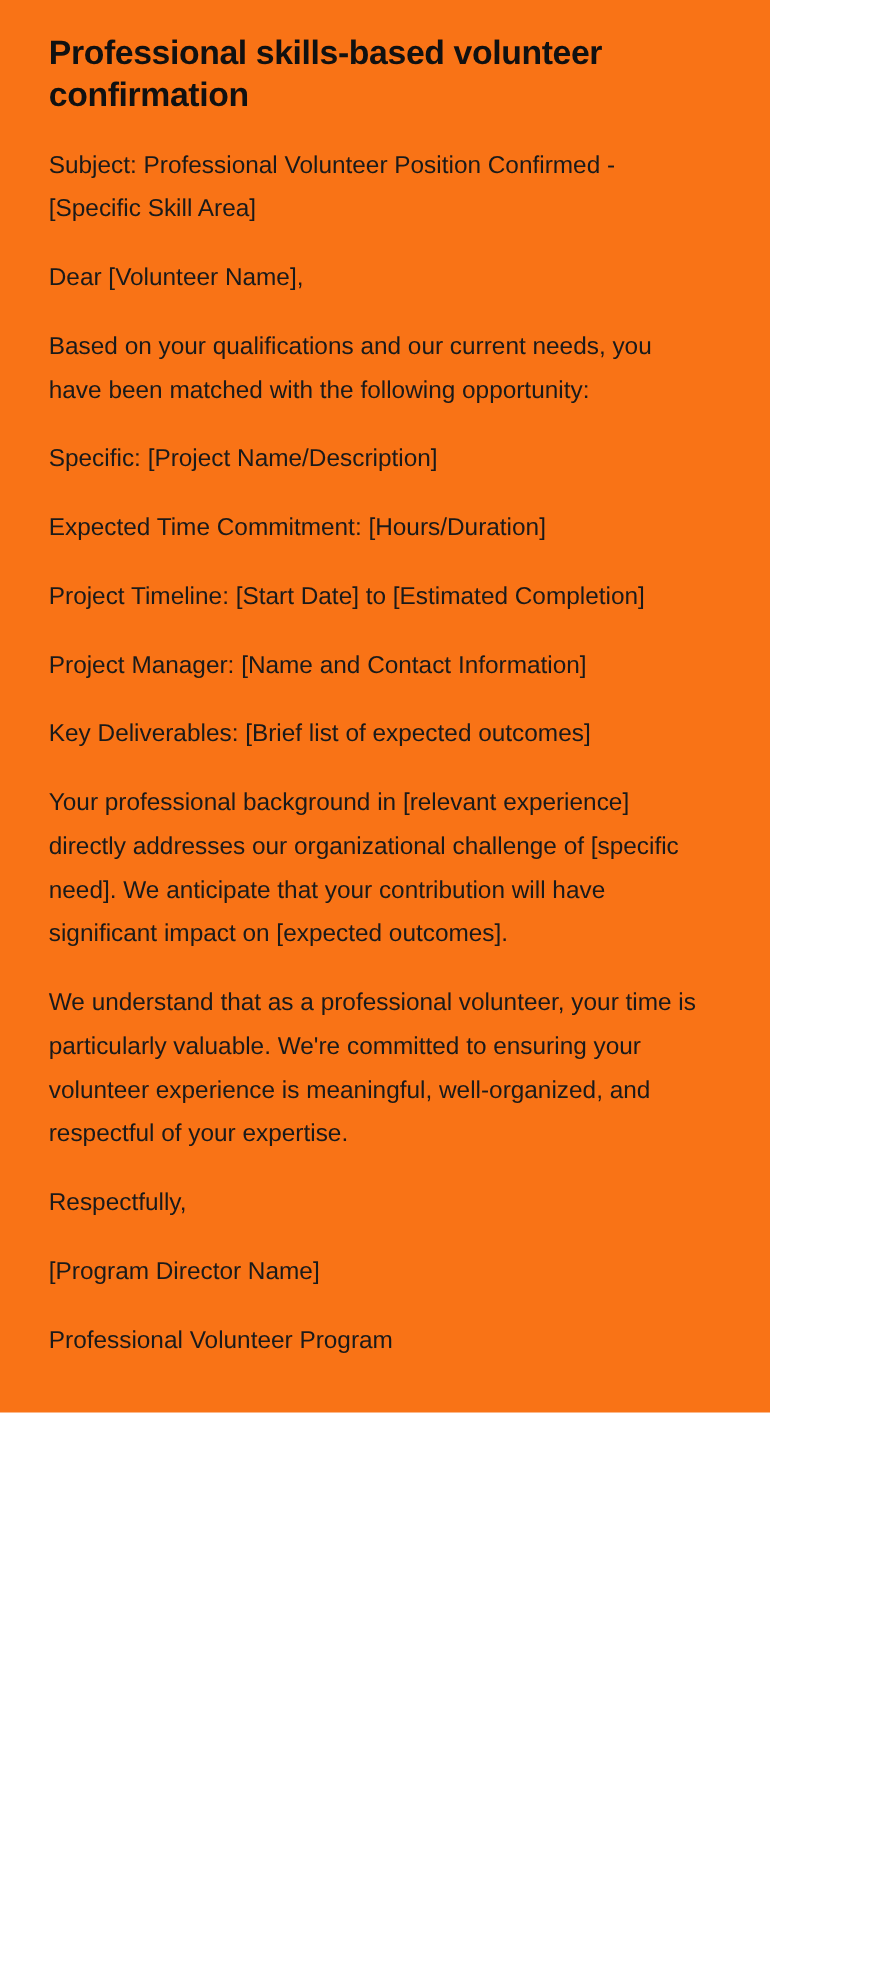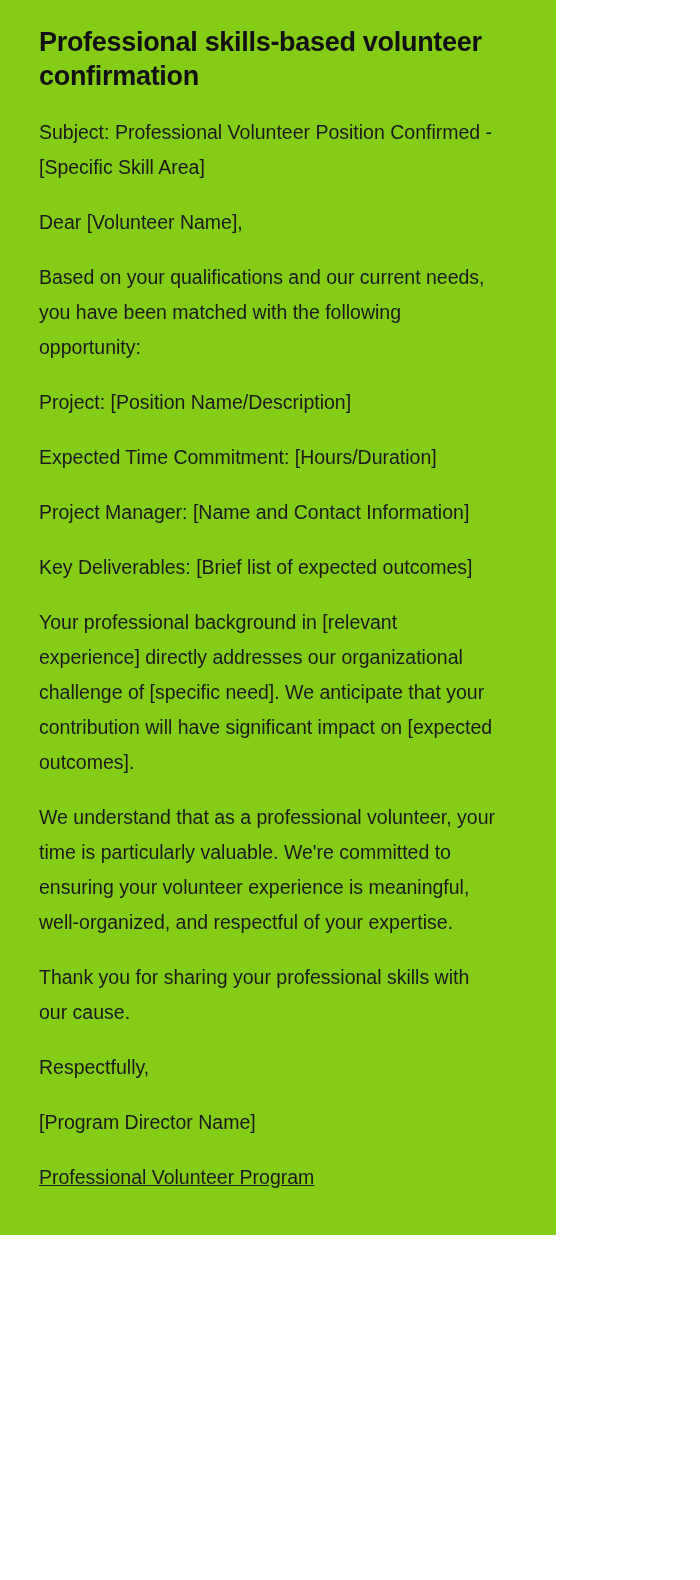--- a/index.html
+++ b/index.html
@@ -8,24 +8,24 @@
     background: #ffffff;
   }
   body {
     width: 700px;
     min-height: 1580px;
     font-family: "Liberation Sans", "DejaVu Sans", sans-serif;
     color: #111111;
     -webkit-font-smoothing: antialiased;
   }
   .page {
-    width: 556px;
+    width: 616px;
     box-sizing: border-box;
     padding: 0 56px 40px 39px;
-    background: #84cc16;
+    background: #f97316;
   }
   .doc-title {
     font-size: 27px;
     font-weight: bold;
     line-height: 34px;
     letter-spacing: -0.3px;
     color: #111111;
     margin: 0;
     padding-top: 25px;
     padding-bottom: 0;
@@ -36,21 +36,20 @@
   .para {
     font-size: 19.5px;
     line-height: 35px;
     color: #1a1a1a;
     margin: 0 0 20px 0;
     max-width: 600px;
     word-wrap: break-word;
   }
   .para:last-child {
     margin-bottom: 0;
-    text-decoration: underline;
   }
   .para.field {
     max-width: 600px;
   }
 </style>
 </head>
 <body>
 
 <div class="page">
 
@@ -58,35 +57,35 @@
 
   <div class="body-block">
 
     <p class="para">Subject: Professional Volunteer Position Confirmed - [Specific Skill Area]</p>
 
     <p class="para">Dear [Volunteer Name],</p>
 
 
     <p class="para">Based on your qualifications and our current needs, you have been matched with the following opportunity:</p>
 
-    <p class="para field">Project: [Position Name/Description]</p>
+    <p class="para field">Specific: [Project Name/Description]</p>
 
     <p class="para field">Expected Time Commitment: [Hours/Duration]</p>
 
+    <p class="para field">Project Timeline: [Start Date] to [Estimated Completion]</p>
 
     <p class="para field">Project Manager: [Name and Contact Information]</p>
 
     <p class="para field">Key Deliverables: [Brief list of expected outcomes]</p>
 
     <p class="para">Your professional background in [relevant experience] directly addresses our organizational challenge of [specific need]. We anticipate that your contribution will have significant impact on [expected outcomes].</p>
 
 
     <p class="para">We understand that as a professional volunteer, your time is particularly valuable. We're committed to ensuring your volunteer experience is meaningful, well-organized, and respectful of your expertise.</p>
 
-    <p class="para">Thank you for sharing your professional skills with our cause.</p>
 
     <p class="para">Respectfully,</p>
 
     <p class="para">[Program Director Name]</p>
 
 
 
     <p class="para">Professional Volunteer Program</p>
 
   </div>

